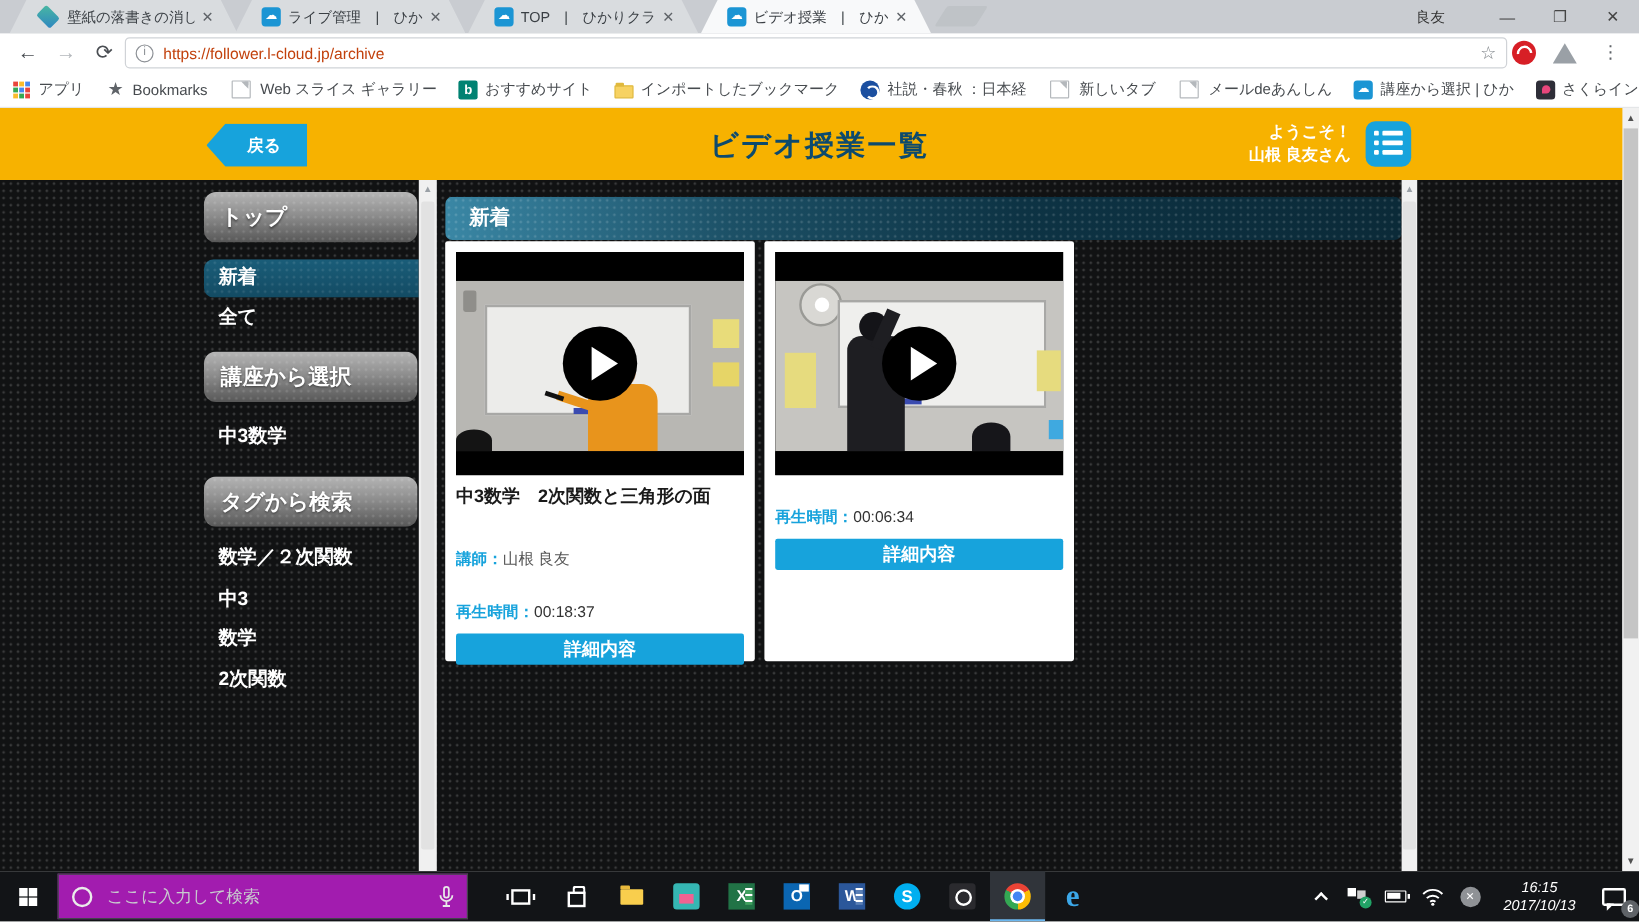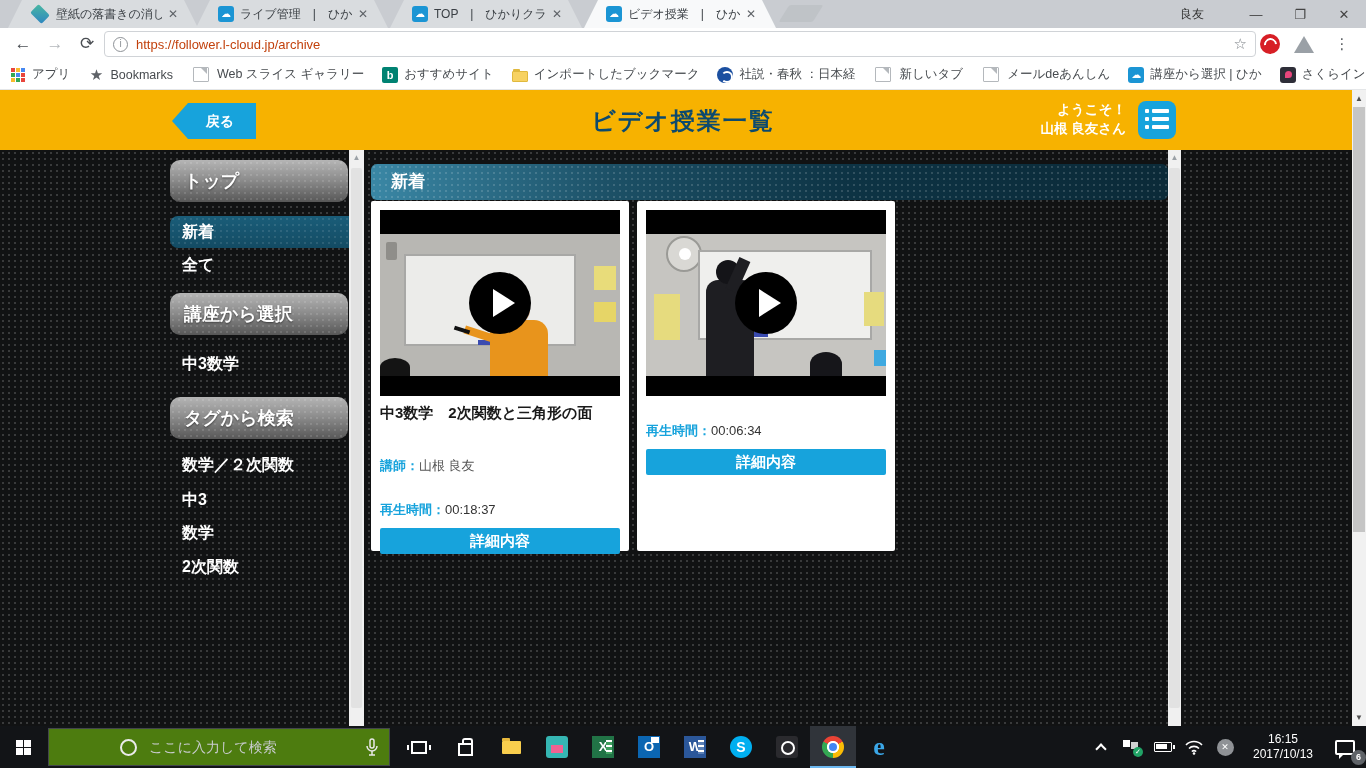--- a/index.html
+++ b/index.html
@@ -111,21 +111,21 @@
   
   .vscroll { position:absolute; right:0; top:90px; width:14px; height:636px; background:#f1f1f1; }
   .vscroll .sarr { position:absolute; left:0; width:14px; text-align:center; font-size:8px; color:#505050; }
   .vscroll .thumb { position:absolute; left:1px; top:17px; width:12px; height:425px; background:#c5c5c5; }
 
   
   .taskbar { position:absolute; left:0; top:726px; width:1366px; height:42px; background:#121417; display:flex; align-items:center; }
   .tstart { width:48px; height:42px; position:relative; flex:0 0 48px; }
   .winlogo { position:absolute; left:16px; top:14px; display:grid; grid-template-columns:7px 7px; grid-template-rows:7px 7px; gap:1px; }
   .winlogo i { background:#fff; }
-  .searchbox { width:342px; height:38px; background:#4d7c0f; margin-right:6px; display:flex; align-items:center; position:relative; flex:0 0 342px; border:1px solid #43464b;justify-content:flex-end; }
+  .searchbox { width:342px; height:38px; background:#a21caf; margin-right:21px; display:flex; align-items:center; position:relative; flex:0 0 342px; border:1px solid #43464b; }
   .cortana { width:17px; height:17px; border:2px solid #eaeaea; border-radius:50%; margin-left:11px; flex:0 0 17px; }
   .searchph { font-size:14px; color:#c8cbce; margin-left:12px; border:none; background:transparent; outline:none; width:240px; font-family:inherit; }
   .searchph::placeholder { color:#c8cbce; }
   .micbox { position:absolute; right:10px; top:9px; }
   .tico { width:46px; height:42px; position:relative; flex:0 0 46px; display:flex; align-items:center; justify-content:center; }
   .tico.activeapp { background:#30343a; box-shadow:inset 0 -2px 0 #6cb8f0; }
   .taskview { width:16px; height:13px; border:2px solid #fff; position:relative; background:transparent; }
   .taskview::before,.taskview::after { content:""; position:absolute; top:2px; width:2px; height:5px; background:#fff; }
   .taskview::before { left:-6px; } .taskview::after { right:-6px; }
   .i-store { width:15px; height:13px; border:2px solid #fff; position:relative; margin-top:4px; }
@@ -151,21 +151,21 @@
   .trayico { position:relative; width:22px; height:22px; display:flex; align-items:center; justify-content:center; }
   .chev { width:8px; height:8px; border-left:2px solid #fff; border-top:2px solid #fff; transform:rotate(45deg); margin-top:4px; }
   .synccheck { position:relative; width:18px; height:14px; }
   .synccheck i { position:absolute; background:#fff; width:7px; height:7px; }
   .synccheck i:nth-child(1){left:0;top:0;} .synccheck i:nth-child(2){left:8px;top:2px;opacity:.8;}
   .synccheck .chk { position:absolute; right:-2px; bottom:-3px; width:10px; height:10px; background:#21a366; border-radius:50%; color:#fff; font-size:7px; line-height:10px; text-align:center; }
   .batt { width:18px; height:10px; border:1.5px solid #fff; border-radius:1px; position:relative; }
   .batt::after { content:""; position:absolute; right:-4px; top:2px; width:2px; height:4px; background:#fff; }
   .batt::before { content:""; position:absolute; left:1px; top:1px; width:11px; height:5px; background:#fff; }
   .mute { width:17px; height:17px; background:#8f9296; border-radius:50%; color:#fff; font-size:9px; font-weight:bold; text-align:center; line-height:17px; }
-  .clock { color:#fff; font-size:12px; text-align:center; line-height:15px; width:76px; }
+  .clock { color:#fff; font-size:12px; text-align:center; line-height:15px; width:76px;font-style:italic; }
   .action { position:relative; width:20px; height:15px; border:2px solid #fff; border-radius:2px; }
   .action::after { content:""; position:absolute; left:2px; bottom:-6px; border:3px solid transparent; border-top-color:#fff; border-left-color:#fff; }
   .badge { position:absolute; right:-6px; bottom:-7px; width:15px; height:15px; background:#5f6368; border-radius:50%; color:#fff; font-size:9px; line-height:15px; text-align:center; font-weight:bold; }
 </style>
 </head>
 <body>
 
 <div id="screen">
 
   <div class="tabstrip">

